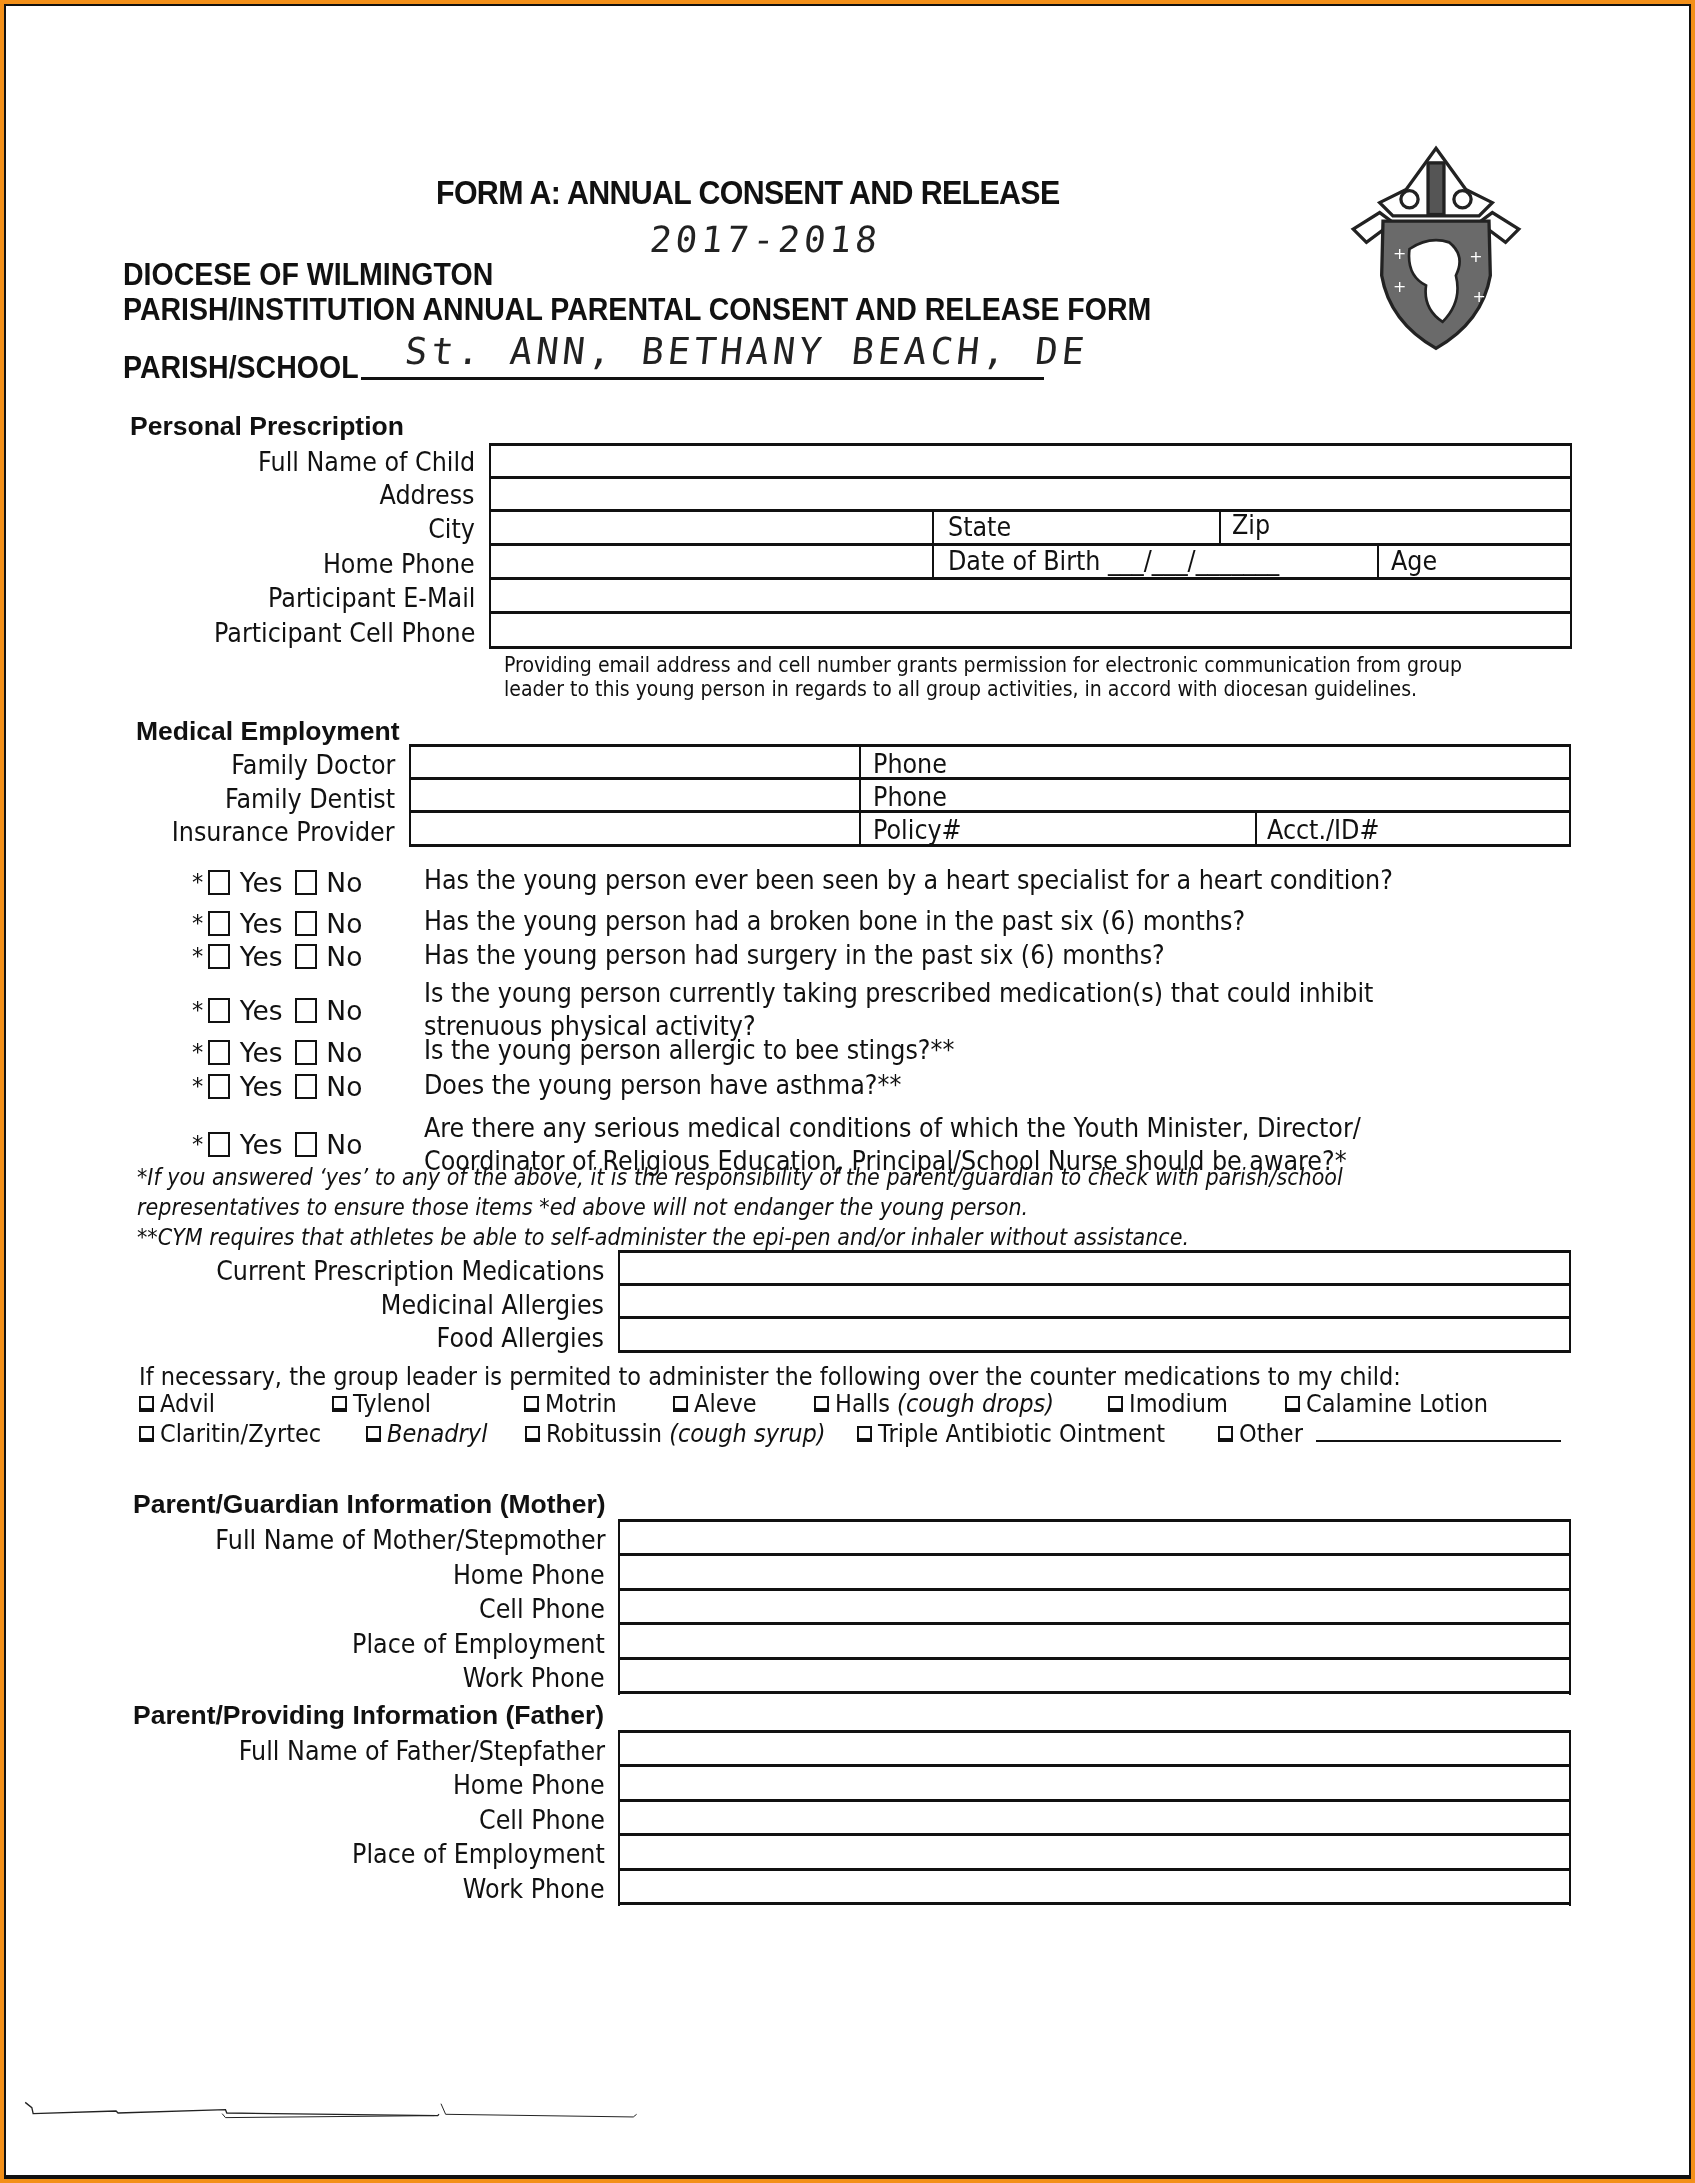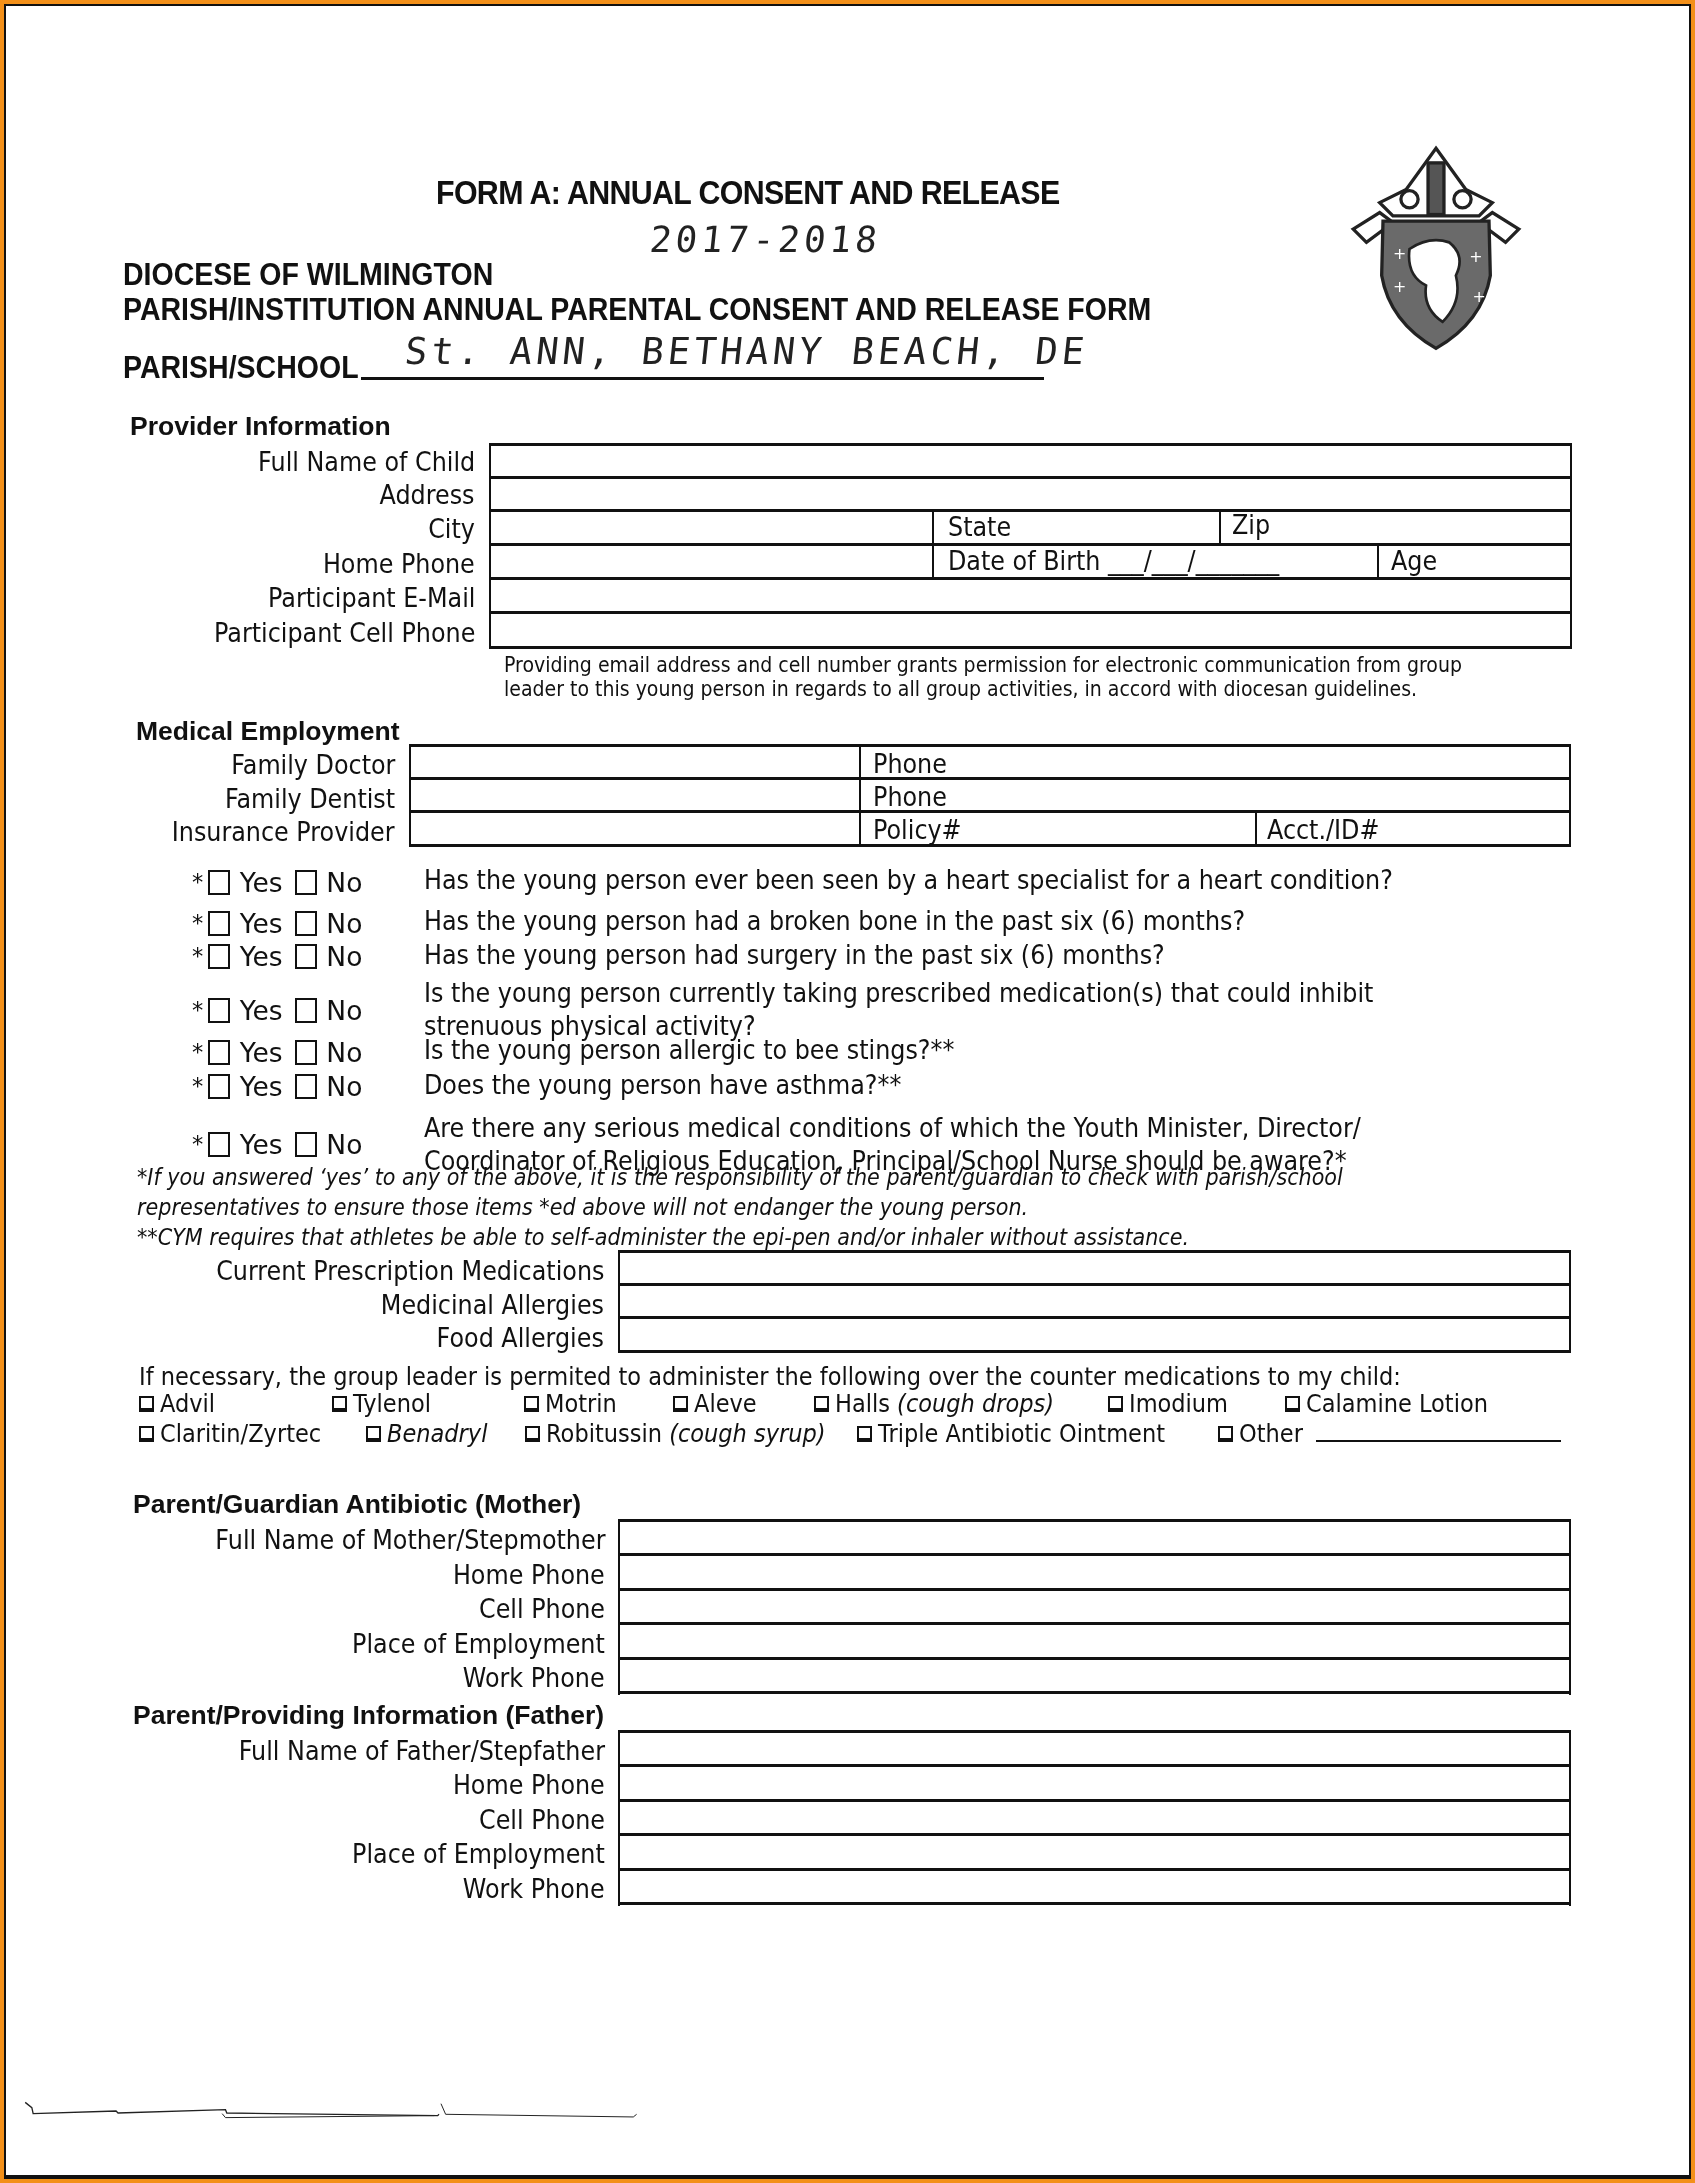--- a/index.html
+++ b/index.html
@@ -55,21 +55,21 @@
     <path d="M100,160 Q130,140 160,150 Q185,170 170,200 Q180,240 150,270 Q120,250 125,215 Q95,200 100,160 Z" fill="#fff" stroke="#222" stroke-width="4"></path>
   </g>
   <g fill="#fff">
     <text x="75" y="175" font-size="24">+</text>
       <text x="190" y="180" font-size="24">+</text>
     <text x="75" y="225" font-size="24">+</text>
       <text x="195" y="240" font-size="24">+</text>
   </g>
 </svg>
 
-<div class="abs section" style="left:130px; top:411px;">Provider Information</div>
+<div class="abs section" style="left:130px; top:411px;">Personal Prescription</div>
 
 <div>
   <div class="hline" style="left:489px; top:443px; width:1083px;"></div>
   <div class="hline" style="left:489px; top:476px; width:1083px;"></div>
   <div class="hline" style="left:489px; top:509px; width:1083px;"></div>
   <div class="hline" style="left:489px; top:543px; width:1083px;"></div>
   <div class="hline" style="left:489px; top:577px; width:1083px;"></div>
   <div class="hline" style="left:489px; top:611px; width:1083px;"></div>
   <div class="hline" style="left:489px; top:646px; width:1083px;"></div>
   <div class="vline" style="left:489px; top:443px; height:206px;"></div>
@@ -261,21 +261,21 @@
       <span class="sq"></span>
       <span class="t"><span>Triple Antibiotic Ointment</span></span>
     </div>
     <div class="otc" style="left: 1218px; top: 1419px;">
       <span class="sq"></span>
       <span class="t"><span>Other</span></span>
     </div>
   </div>
 <div class="abs" style="left:1316px; top:1440px; width:245px; height:2px; background:#111;"></div>
 
-<div class="abs section" style="left:133px; top:1489px;">Parent/Guardian Antibiotic (Mother)</div>
+<div class="abs section" style="left:133px; top:1489px;">Parent/Guardian Information (Mother)</div>
 <div id="mother-table">
     <div class="hline" style="left: 618px; top: 1519px; width: 953px;"></div>
     <div class="hline" style="left: 618px; top: 1553px; width: 953px;"></div>
     <div class="hline" style="left: 618px; top: 1588px; width: 953px;"></div>
     <div class="hline" style="left: 618px; top: 1622px; width: 953px;"></div>
     <div class="hline" style="left: 618px; top: 1657px; width: 953px;"></div>
     <div class="hline" style="left: 618px; top: 1691px; width: 953px;"></div>
     <div class="vline" style="left: 618px; top: 1519px; height: 176px;"></div>
     <div class="vline" style="left: 1569px; top: 1519px; height: 176px;"></div>
     <div class="abs lbl" style="right: 1090px; top: 1524px;">Full Name of Mother/Stepmother</div>

